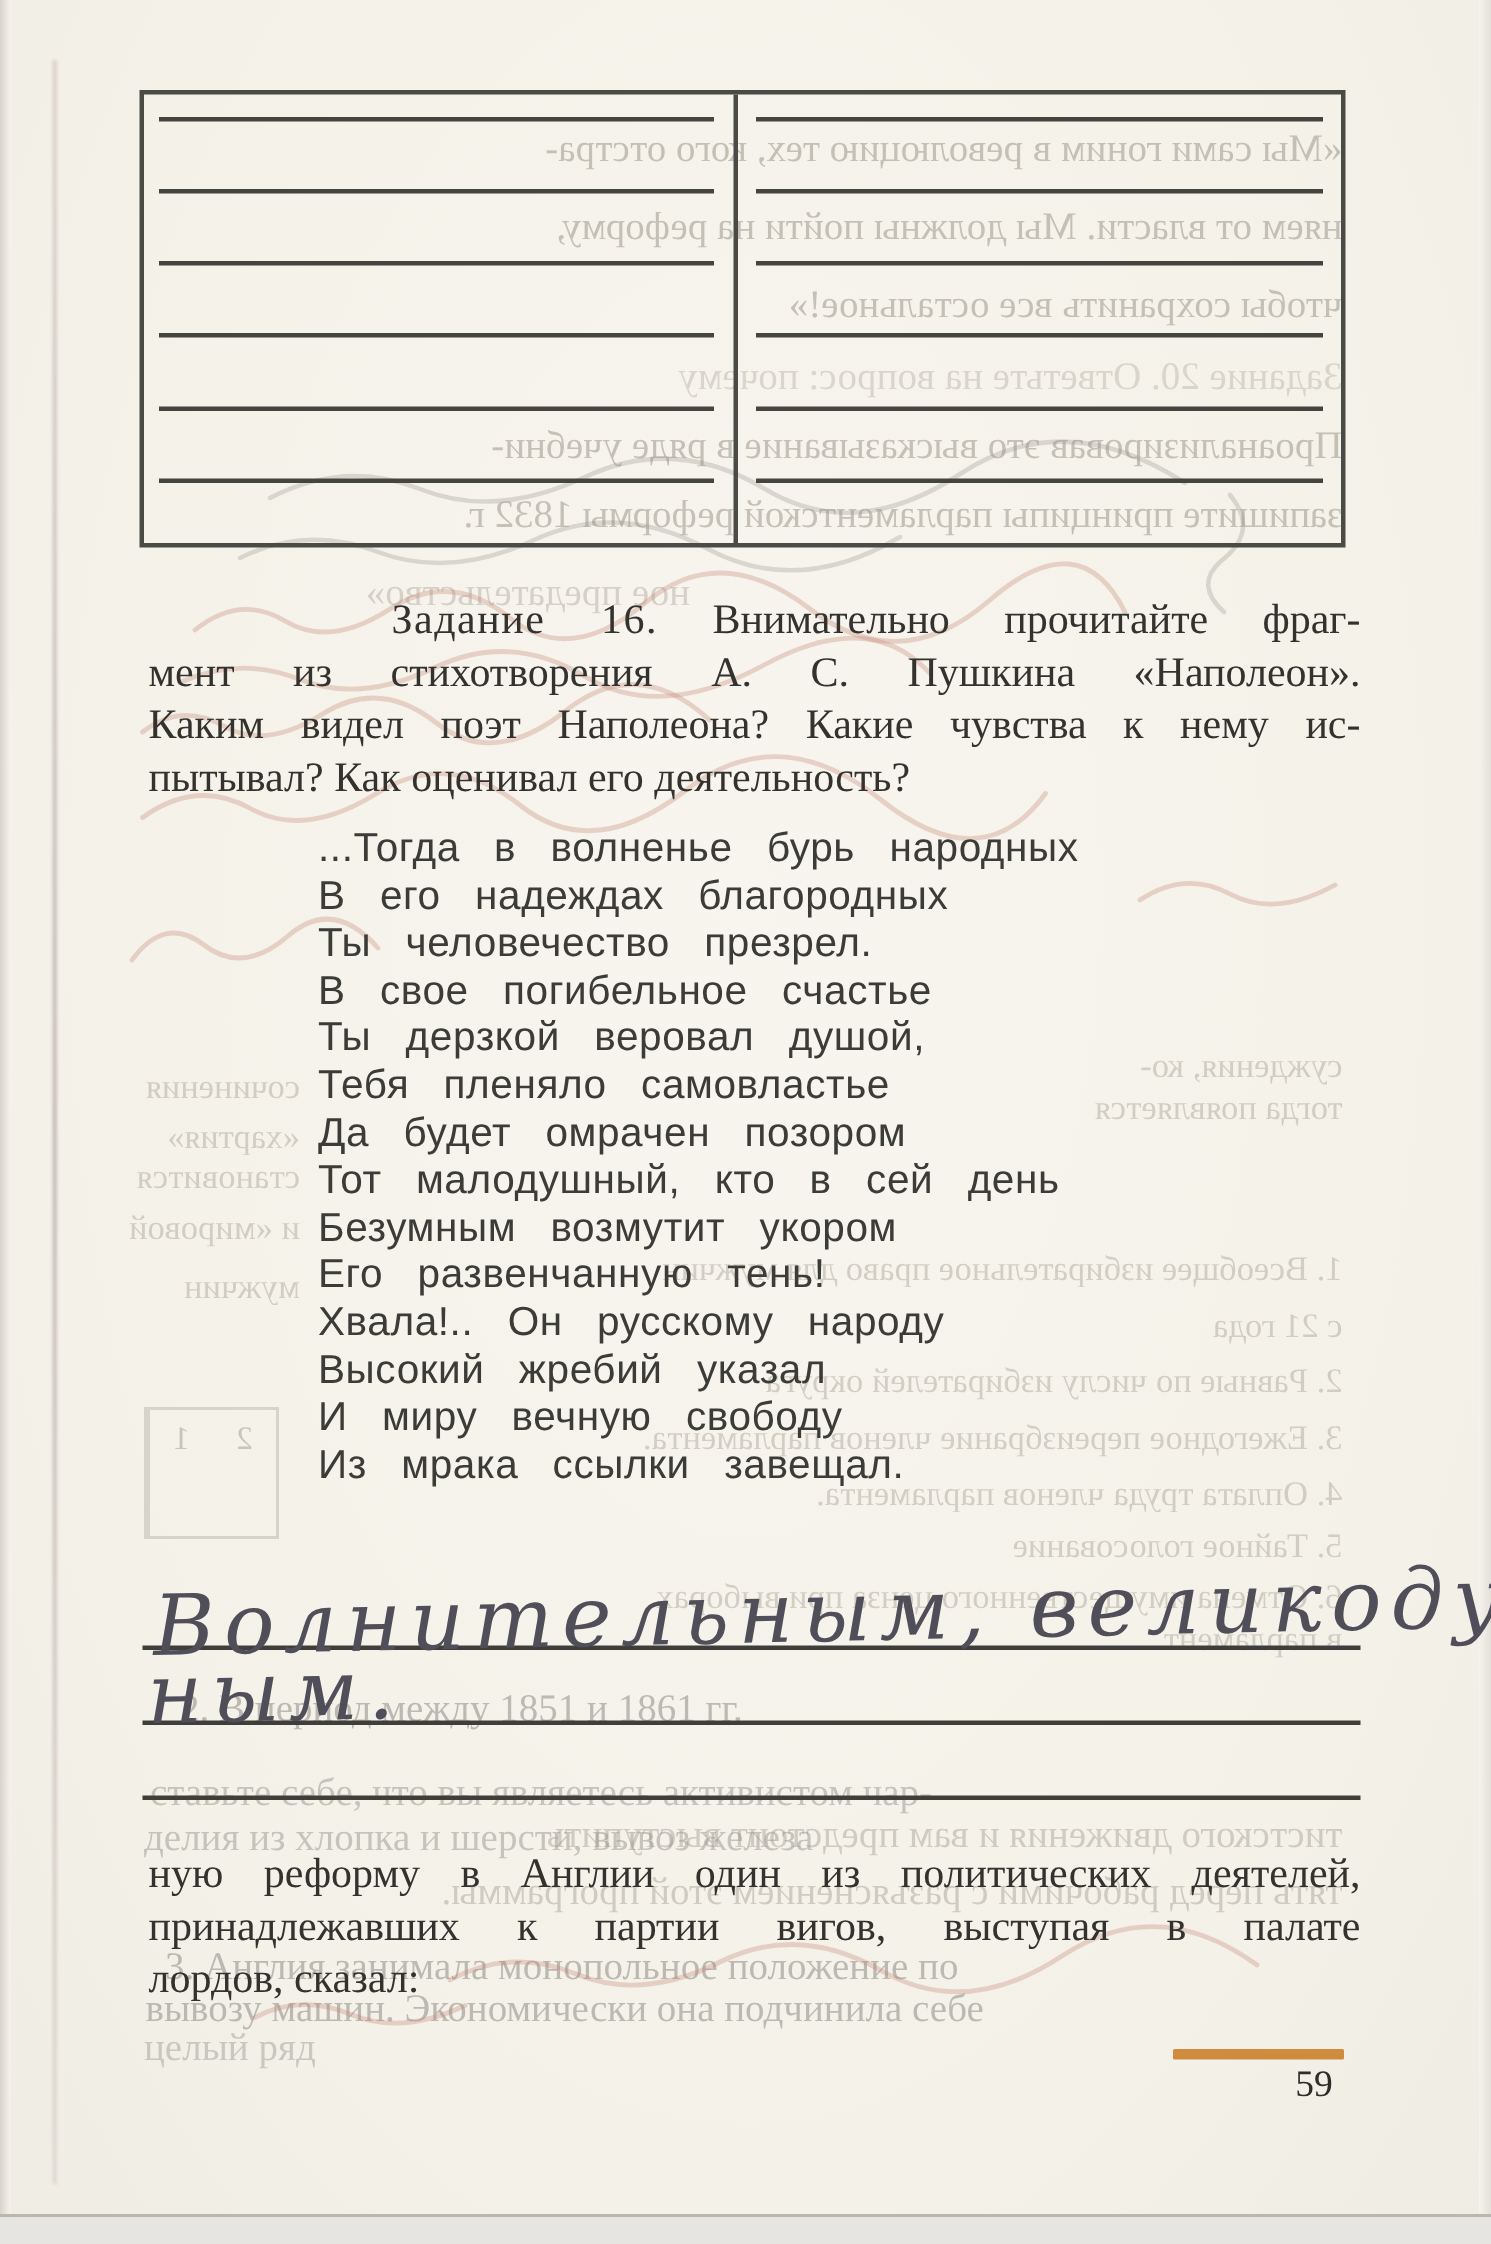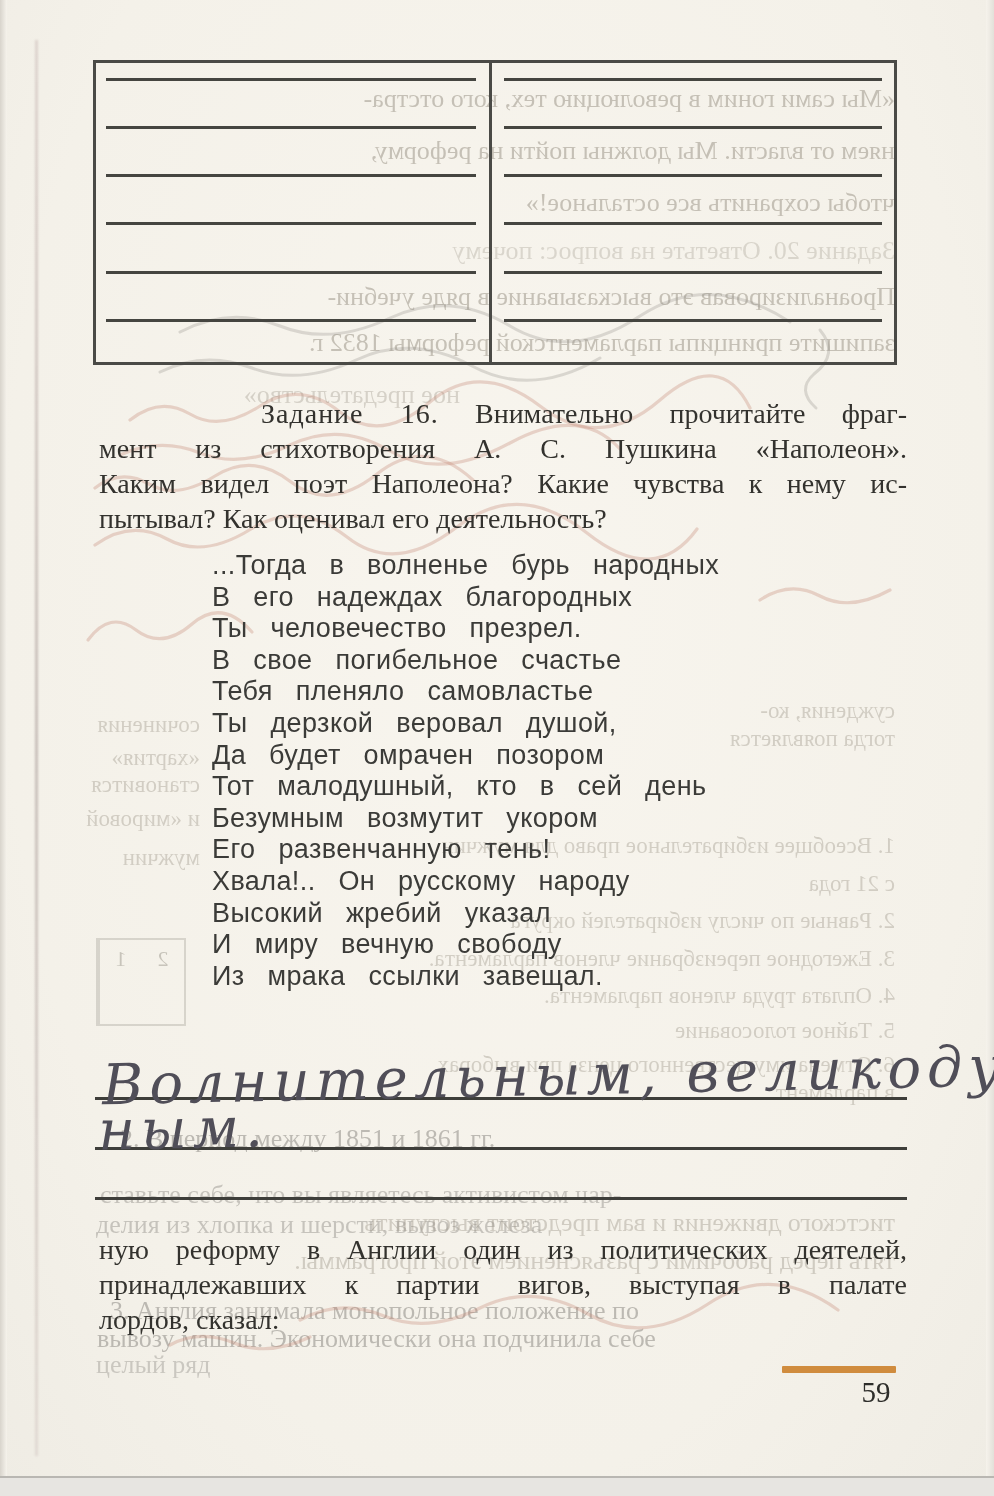--- a/index.html
+++ b/index.html
@@ -40,21 +40,21 @@
         color:#3b3b38;word-spacing:15px;letter-spacing:.4px;}
   
   .rule{position:absolute;left:95px;width:812px;height:3px;background:#3e3e3a;}
   .hw{position:absolute;font-family:"DejaVu Serif", serif;font-style:italic;color:#504e58;
       transform:rotate(-1.2deg);white-space:nowrap;}
   .hw1{left:102px;top:1042px;font-size:56px;letter-spacing:6px;}
   .hw2{left:98px;top:1096px;font-size:56px;letter-spacing:6px;}
   
   .accent{position:absolute;left:782px;top:1366px;width:114px;height:7px;background:#d08c3e;border-radius:1px;}
   .pagenum{position:absolute;left:852px;top:1376px;width:48px;text-align:center;
-           font-size:29px;color:#2d2d2a;font-family:"Liberation Serif", serif;}
+           font-size:25px;color:#2d2d2a;font-family:"Liberation Serif", serif;}
   .squiggles{position:absolute;left:0;top:0;width:994px;height:1496px;pointer-events:none;}
 </style>
 </head>
 <body>
 
 <div class="page">
 
   <div class="edge-left"></div>
   <div class="edge-right"></div>
   <div class="edge-bottom"></div>
@@ -138,22 +138,22 @@
     <div class="pline">мент из стихотворения А. С. Пушкина «Наполеон».</div>
     <div class="pline">Каким видел поэт Наполеона? Какие чувства к нему ис-</div>
     <div class="pline lastline">пытывал? Как оценивал его деятельность?</div>
   </div>
 
   <div class="poem">
     <div>...Тогда в волненье бурь народных</div>
     <div>В его надеждах благородных</div>
     <div>Ты человечество презрел.</div>
     <div>В свое погибельное счастье</div>
+    <div>Ты дерзкой веровал душой,</div>
     <div>Тебя пленяло самовластье</div>
-    <div>Ты дерзкой веровал душой,</div>
     <div>Да будет омрачен позором</div>
     <div>Тот малодушный, кто в сей день</div>
     <div>Безумным возмутит укором</div>
     <div>Его развенчанную тень!</div>
     <div>Хвала!.. Он русскому народу</div>
     <div>Высокий жребий указал</div>
     <div>И миру вечную свободу</div>
     <div>Из мрака ссылки завещал.</div>
   </div>
 

